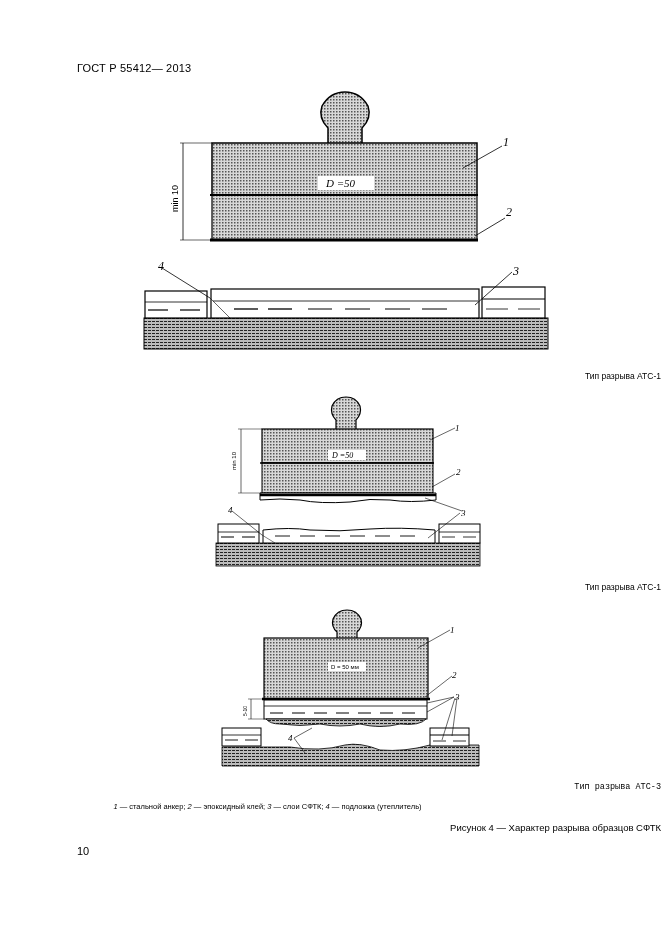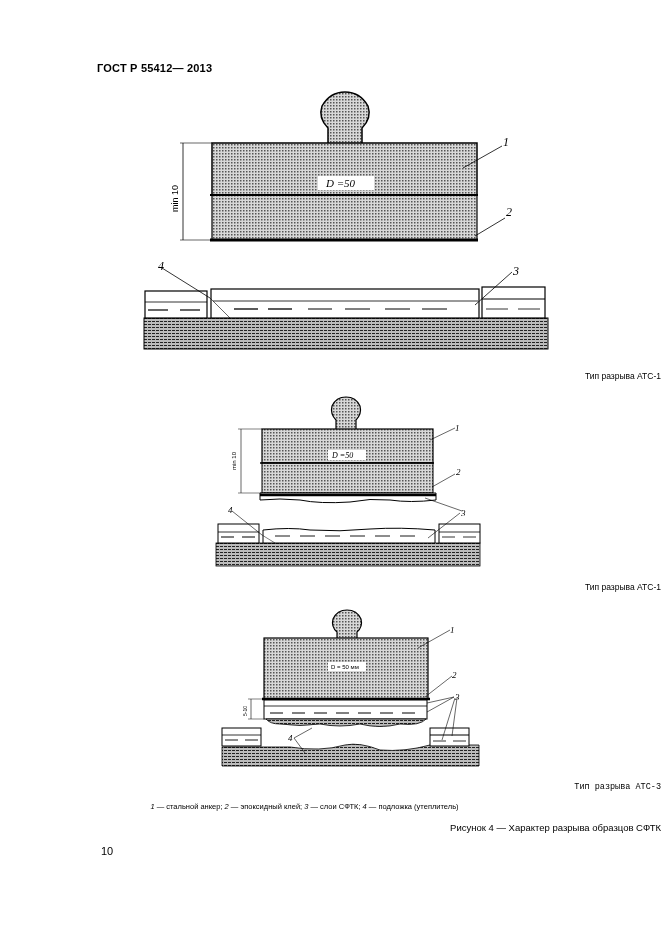--- a/index.html
+++ b/index.html
@@ -1,23 +1,23 @@
 <!DOCTYPE html>
 <html><head>
 <meta charset="utf-8">
 <style>
   html, body { margin:0; padding:0; background:#fff; }
   body { width:661px; height:935px; position:relative; overflow:hidden;
          font-family:"Liberation Sans", sans-serif; color:#000; }
-  .header { position:absolute; left:77px; top:62px; font-size:11px; font-weight:bold; letter-spacing:0.2px;margin-left:20px; }
+  .header { position:absolute; left:77px; top:62px; font-size:11px; font-weight:normal; letter-spacing:0.2px; }
   .caption { position:absolute; width:661px; left:0; text-align:right; font-size:8.5px; }
-  .legend { position:absolute; width:535px; left:0; top:802px; text-align:center; font-size:7.5px;padding-left:37px; }
+  .legend { position:absolute; width:535px; left:0; top:802px; text-align:center; font-size:7.5px; }
   .legend i { font-style:italic; }
   .figtitle { position:absolute; width:661px; left:0; top:822px; text-align:right; font-size:9.5px; }
-  .pagenum { position:absolute; left:77px; top:845px; font-size:11px;margin-left:24px; }
+  .pagenum { position:absolute; left:77px; top:845px; font-size:11px; }
   svg { position:absolute; left:0; top:0; }
   .lbl { font-family:"Liberation Serif", serif; font-style:italic; }
   .dim { font-family:"Liberation Sans", sans-serif; }
 </style>
 </head>
 <body>
 
 <svg width="661" height="935">
   <defs>
     <pattern id="grid" width="3" height="3" patternUnits="userSpaceOnUse">

